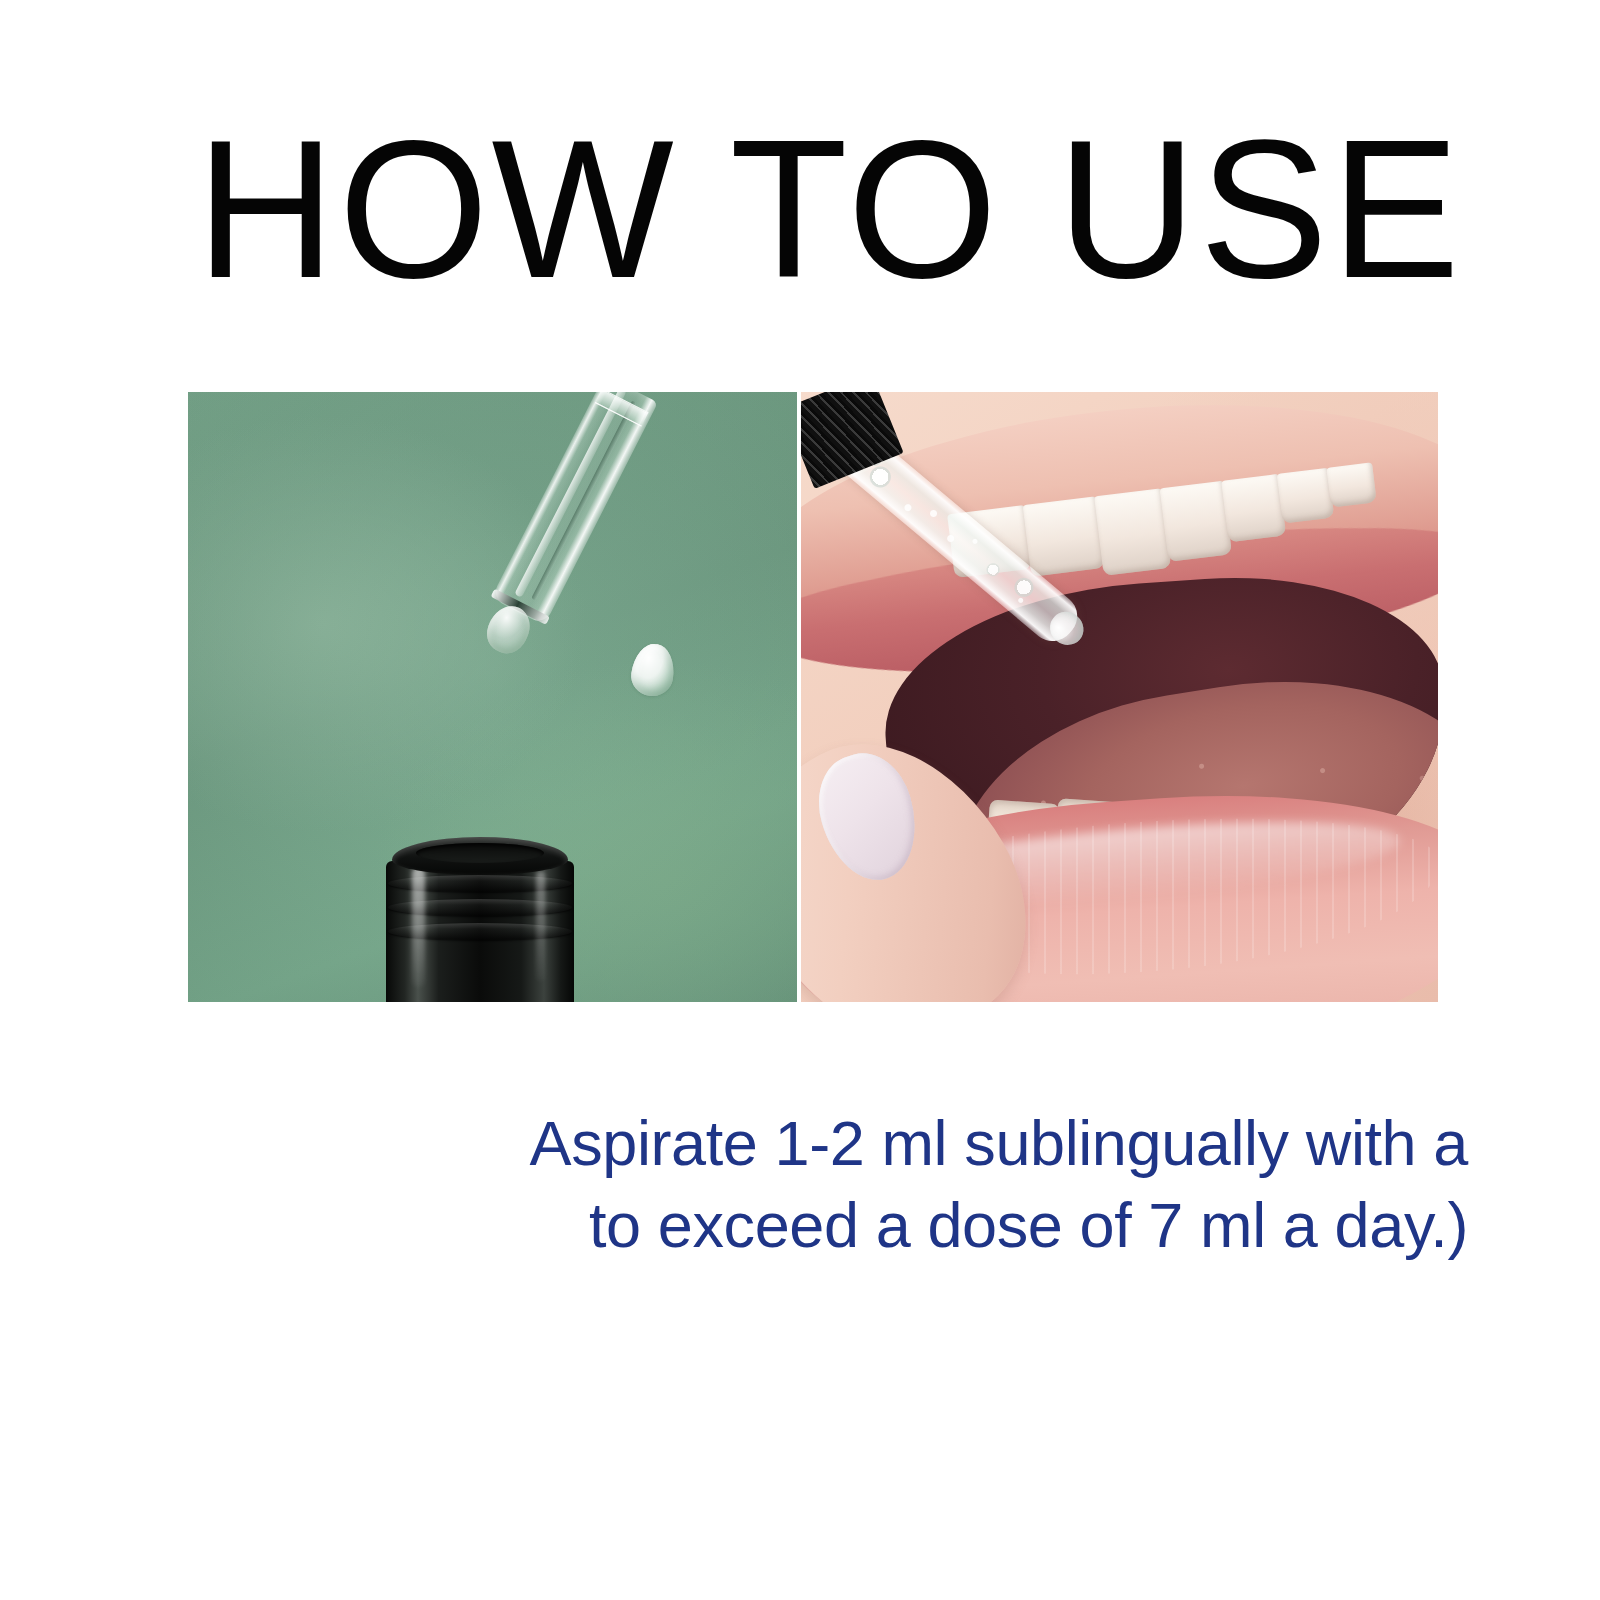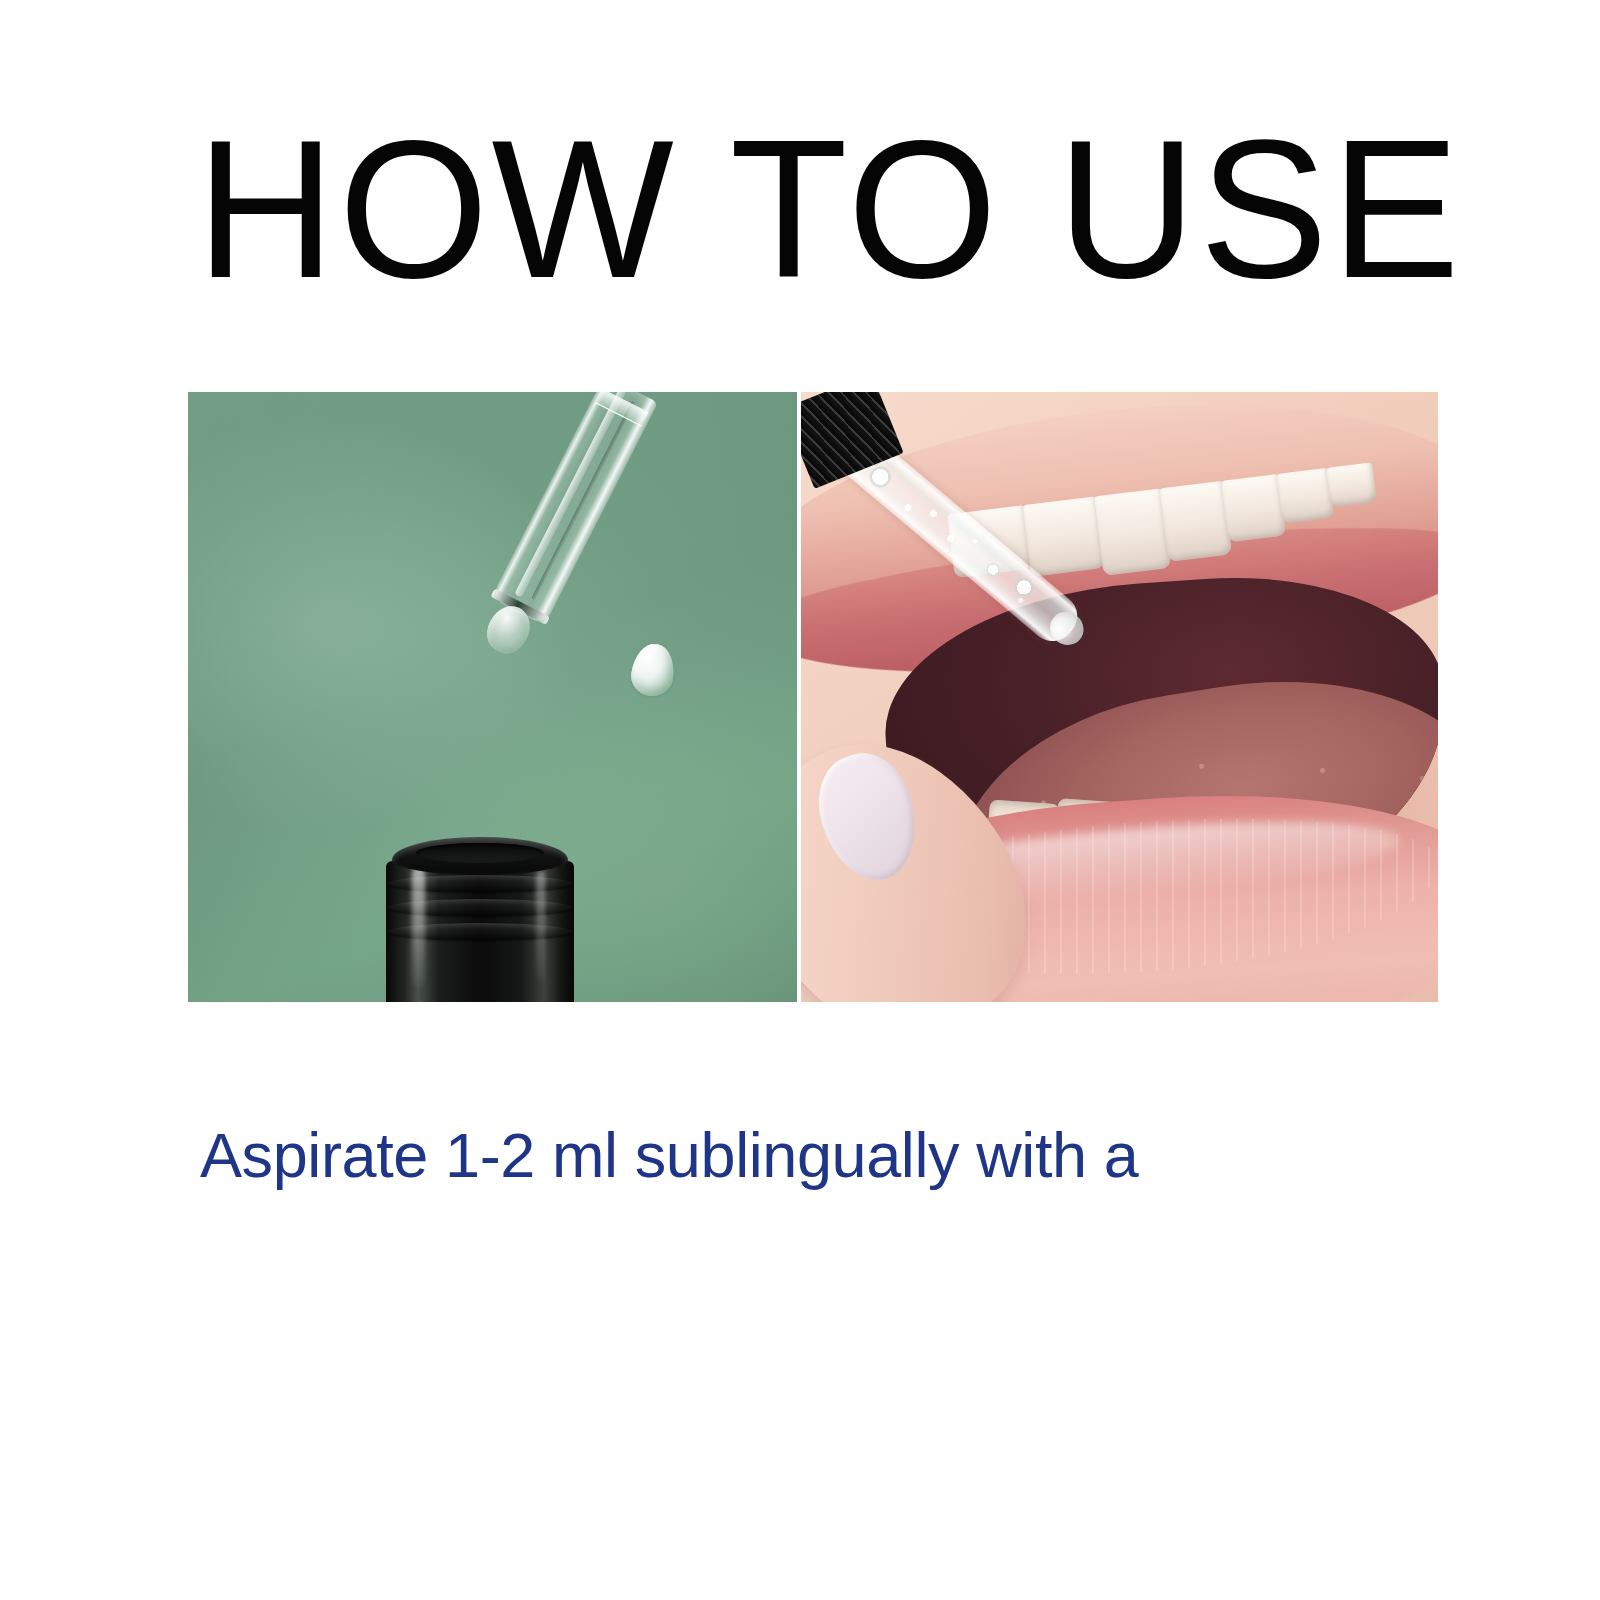--- a/index.html
+++ b/index.html
@@ -415,21 +415,21 @@
     left: 188px;
     top: 1102px;
     width: 1280px;
     font-family: "Liberation Sans", sans-serif;
     font-size: 63px;
     line-height: 82px;
     font-weight: 400;
     color: #1f3587;
     letter-spacing: -0.4px;
   }
-  .body-copy p { margin: 12px; }
+  .body-copy p { margin: 0; text-align: right; }
 </style>
 </head>
 <body>
 
 <div class="page">
 
   <div class="title">HOW TO USE</div>
 
   <div class="images">
 
@@ -504,15 +504,16 @@
         <div class="bubbles"></div>
         <div class="drop-tip"></div>
       </div>
       <div class="dropper-black"></div>
     </div>
 
   </div>
 
   <div class="body-copy">
     <p>Aspirate 1-2 ml sublingually with a</p>
+    <p>to exceed a dose of 7 ml a day.)</p>
   </div>
 
 </div>
 
 </body></html>

